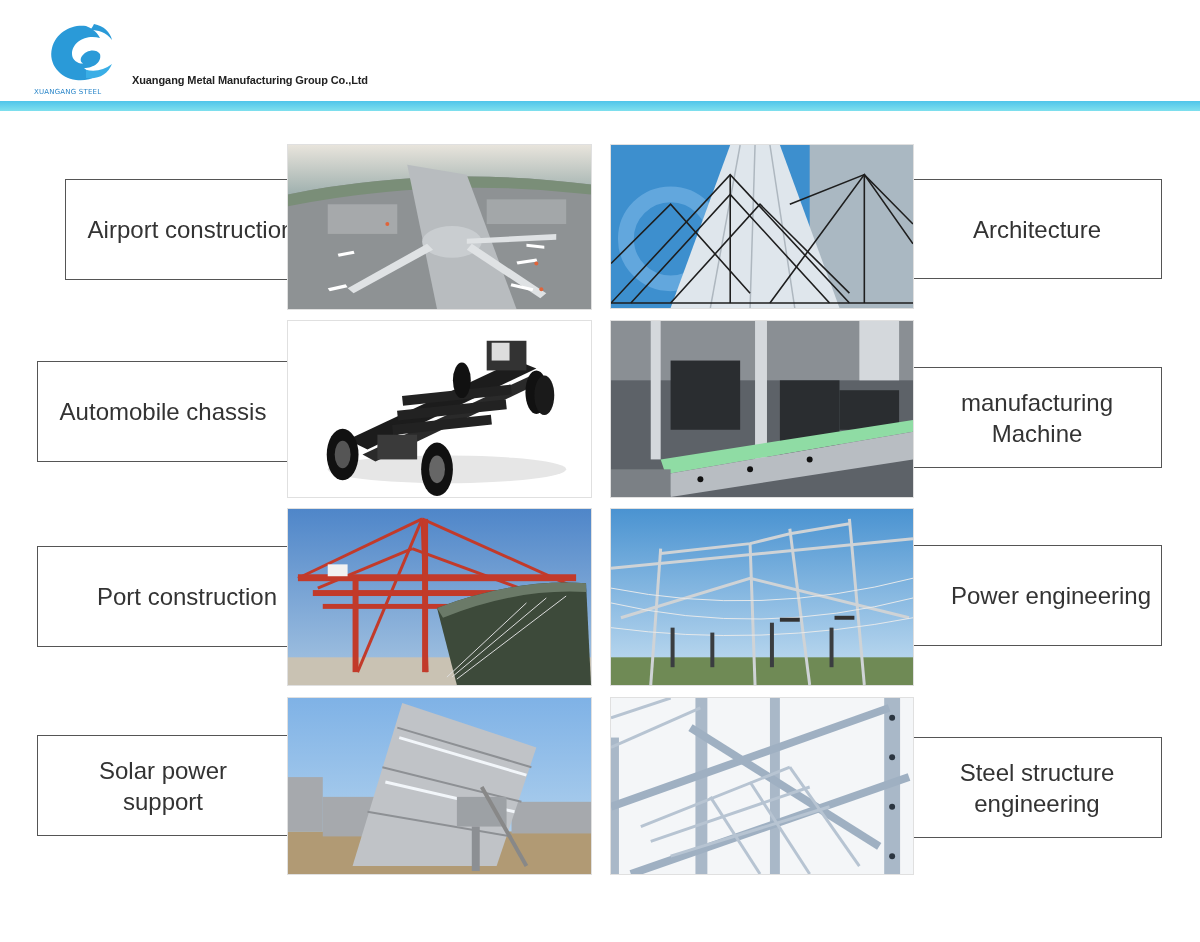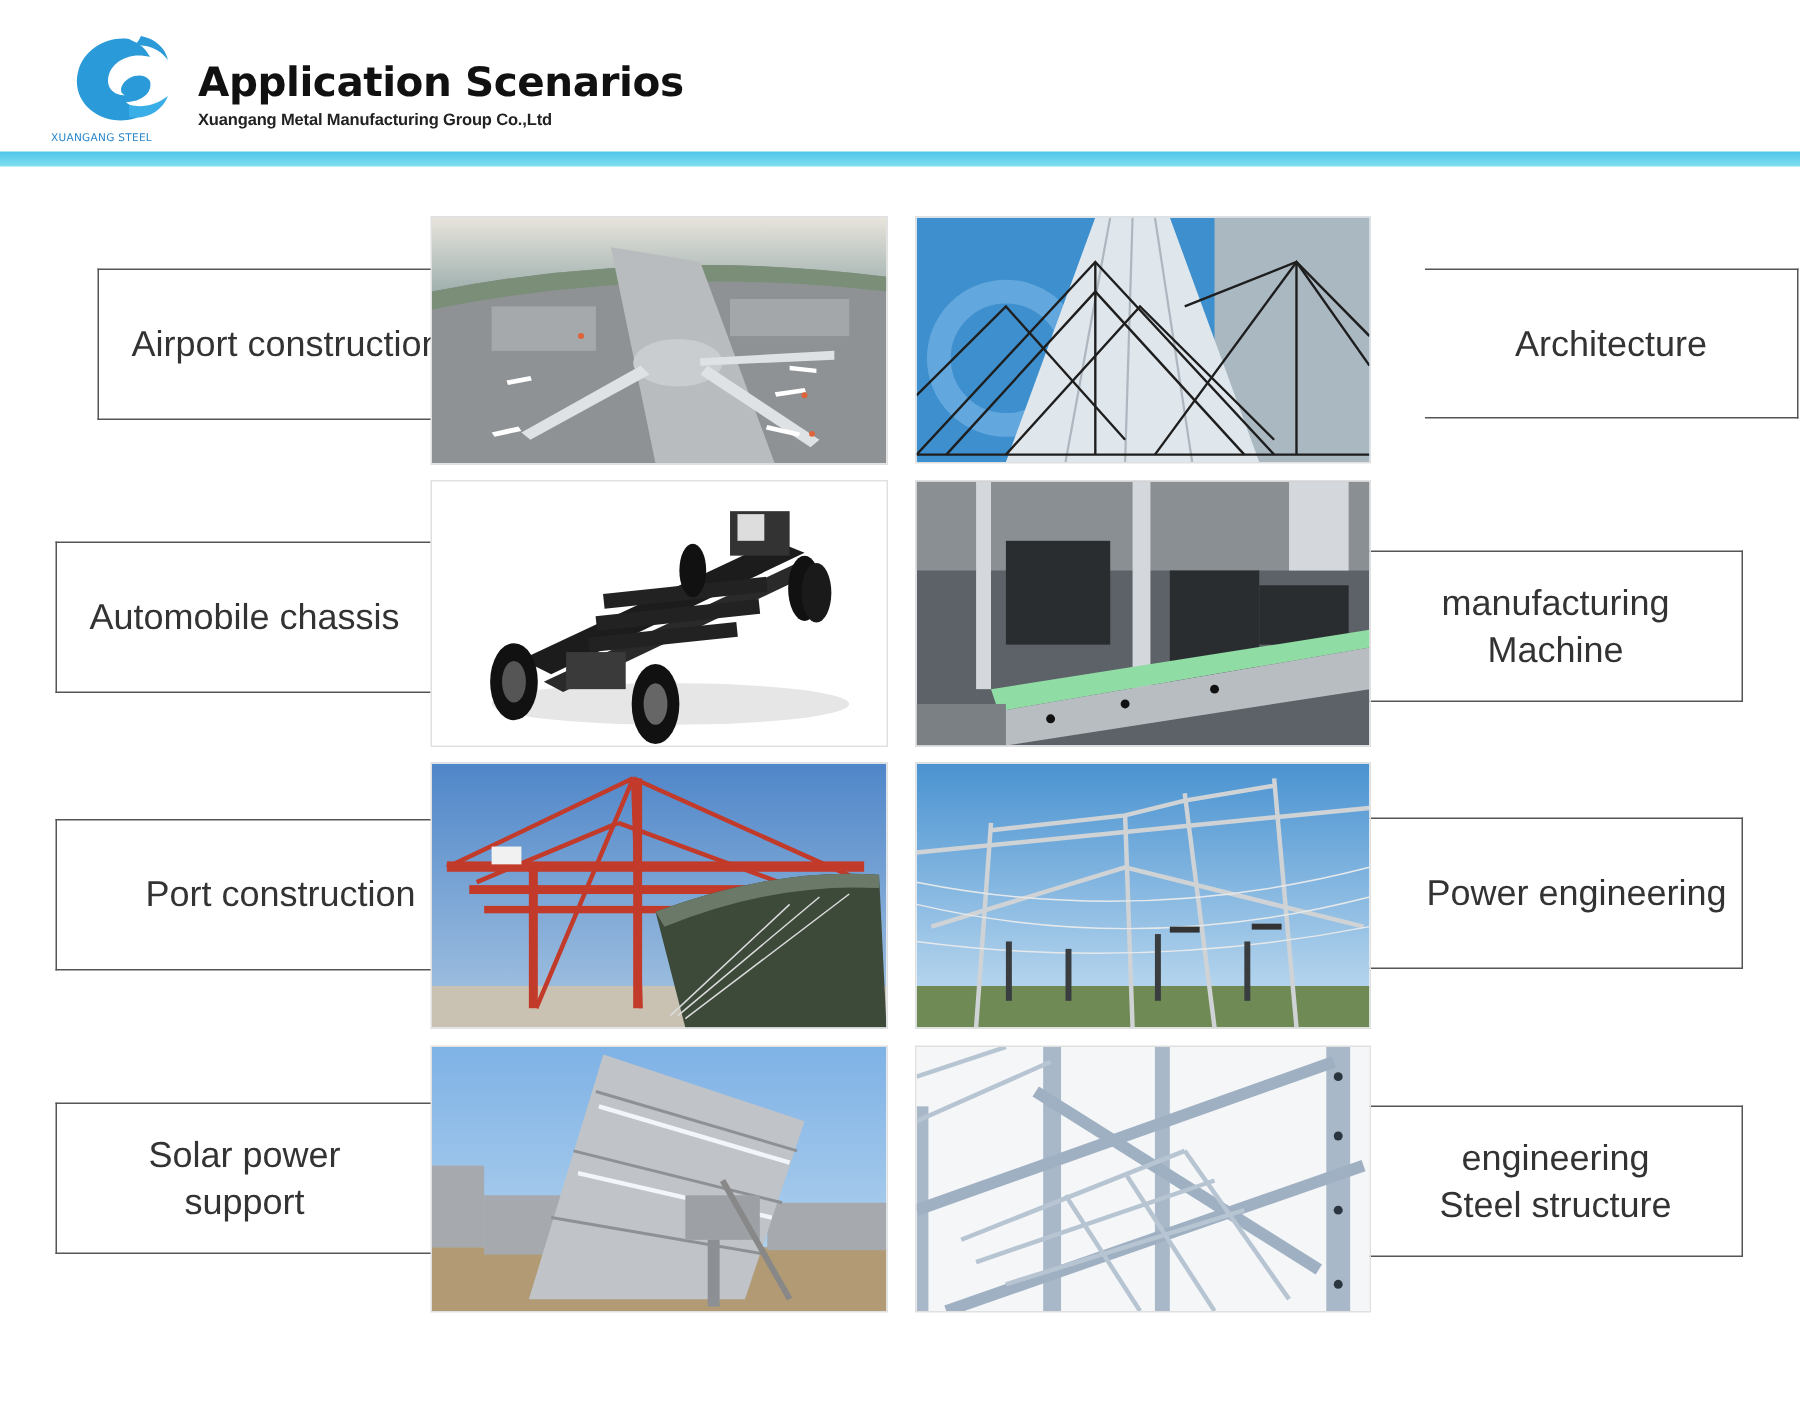--- a/index.html
+++ b/index.html
@@ -28,21 +28,20 @@
 
 <div class="header">
   <div class="logo">
     <svg width="74" height="64" viewBox="0 0 74 64">
       <path d="M44 4 C30 2 14 10 10 26 C6 42 18 56 34 58 C48 60 60 52 66 46 C58 50 48 52 42 46 C52 46 60 40 58 32 C54 26 44 28 40 34 C36 40 42 44 46 40 C40 44 30 40 30 32 C30 20 44 12 58 16 C54 8 48 6 44 4 Z" fill="#2a9ad8"></path>
       <path d="M52 2 C62 4 68 10 70 18 C64 10 56 8 48 8 C50 6 51 4 52 2 Z" fill="#2a9ad8"></path>
       <path d="M44 48 C54 50 62 48 70 42 C66 52 56 58 44 56 Z" fill="#3aaee6"></path>
     </svg>
     <div class="logo-text">XUANGANG STEEL</div>
   </div>
-  <div class="title">Application Scenarios</div>
   <div class="subtitle">Xuangang Metal Manufacturing Group Co.,Ltd</div>
   <div class="header-bar"></div>
 </div>
 
 <div class="label-box left" style="top:179px;height:101px;margin-left:28px;">
   <span>Airport construction</span>
 </div>
 <div class="photo left" style="top:144px;height:166px;">
   <svg viewBox="0 0 305 166" preserveAspectRatio="none">
     <defs>
@@ -172,21 +171,21 @@
     <g stroke="#f2f6fa" stroke-width="3">
         <line x1="112" y1="40" x2="240" y2="78"></line>
         <line x1="98" y1="85" x2="228" y2="115"></line>
       </g>
     <rect x="170" y="100" width="50" height="30" fill="#9da1a5"></rect>
     <line x1="195" y1="90" x2="240" y2="170" stroke="#888" stroke-width="4"></line>
     <rect x="185" y="130" width="8" height="45" fill="#8c8f93"></rect>
   </svg>
 </div>
 
-<div class="label-box right" style="top:179px;height:100px;margin-left:37px;">
+<div class="label-box right" style="top:179px;height:100px;">
   <span>Architecture</span>
 </div>
 <div class="photo right" style="top:144px;height:165px;">
   <svg viewBox="0 0 304 165" preserveAspectRatio="none">
     <rect width="304" height="165" fill="#3d8fce"></rect>
     <rect x="200" y="0" width="104" height="165" fill="#aab8c2"></rect>
     <circle cx="60" cy="95" r="45" fill="none" stroke="#62a7dd" stroke-width="16"></circle>
     <path d="M120 0 L170 0 L230 165 L60 165 Z" fill="#dfe6ec"></path>
     <g stroke="#aeb7bf" stroke-width="1.5">
         <line x1="130" y1="0" x2="100" y2="165"></line>
@@ -273,22 +272,22 @@
       </g>
     <g fill="#333">
         <rect x="170" y="110" width="20" height="4"></rect>
         <rect x="225" y="108" width="20" height="4"></rect>
       </g>
   </svg>
 </div>
 
 <div class="label-box right" style="top:737px;height:101px;">
   <div>
+    <div>Steel structure</div>
     <div>engineering</div>
-    <div>Steel structure</div>
   </div>
 </div>
 <div class="photo right" style="top:697px;height:178px;">
   <svg viewBox="0 0 304 178" preserveAspectRatio="none">
     <rect width="304" height="178" fill="#f4f6f8"></rect>
     <g fill="#a9b8c8">
       <rect x="85" y="0" width="12" height="178"></rect>
         <rect x="160" y="0" width="10" height="178"></rect>
         <rect x="275" y="0" width="16" height="178"></rect>
         <rect x="0" y="40" width="8" height="138"></rect>

